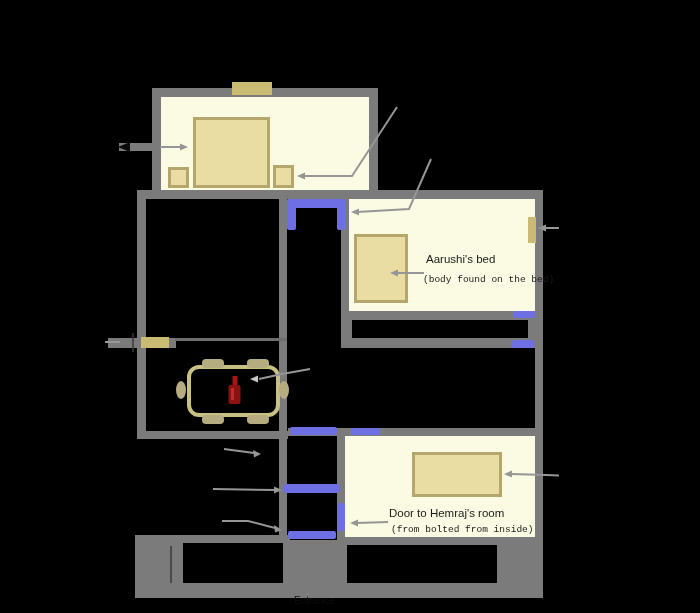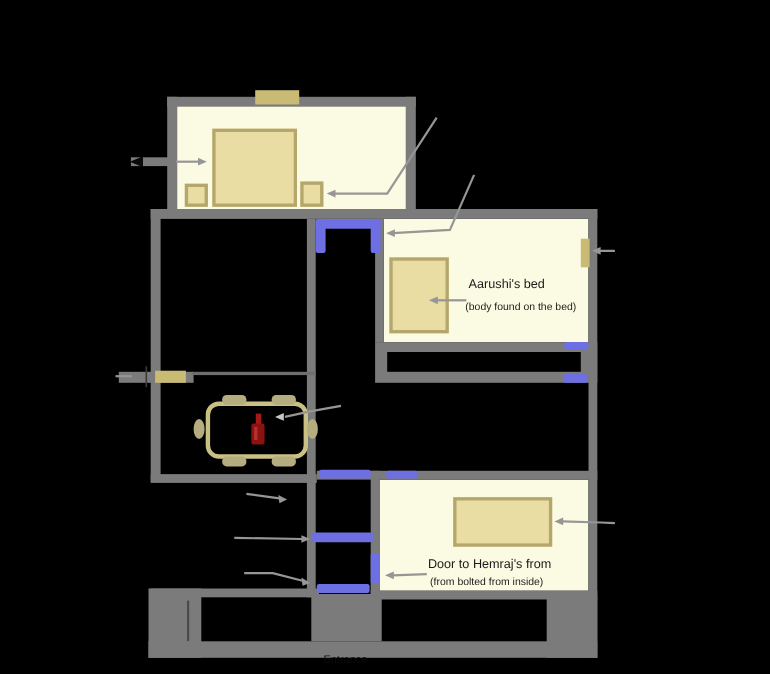--- a/index.html
+++ b/index.html
@@ -9,21 +9,21 @@
   }
   .abs{position:absolute;}
   .wall{position:absolute;background:#7b7b7b;}
   .wall-thin{position:absolute;background:#6e6e6e;}
   .room{position:absolute;background:#FBFBE3;}
   .door-blue{position:absolute;background:#6F6FE4;border-radius:2px;}
   .wood{position:absolute;background:#C9BA74;}
   .furn{position:absolute;background:#E9DDA3;border:3px solid #B5A76B;box-sizing:border-box;}
   .lbl{position:absolute;color:#1a1a1a;white-space:nowrap;}
   .lbl-main{font-size:11.5px;}
-  .lbl-sub{font-size:9.5px;}
+  .lbl-sub{font-size:9.5px;font-family:Liberation Mono, monospace;}
   .lbl-entrance{font-size:10px;color:#0d0d0d;}
   svg{position:absolute;left:0;top:0;}
 </style>
 </head>
 <body>
 
 <div id="scene">
 
   <div class="room" style="left:161px;top:96px;width:208px;height:95px;"></div>
   <div class="room" style="left:349px;top:199px;width:186px;height:112px;"></div>
@@ -119,17 +119,17 @@
       <polygon points="282,490 274,486.5 274,493.5"></polygon>
       <polygon points="282,530 274,525 275,532.5"></polygon>
       <polygon points="504,474 512,470.5 512,477.5"></polygon>
       <polygon points="350,523 358,519.5 358,526.5"></polygon>
       <polygon points="118,147 130,142 130,152" fill="#0a0a0a"></polygon>
     </g>
   </svg>
 
   <div class="lbl lbl-main" style="left:426px;top:253px;">Aarushi's bed</div>
   <div class="lbl lbl-sub" style="left:423px;top:274px;">(body found on the bed)</div>
-  <div class="lbl lbl-main" style="left:389px;top:507px;">Door to Hemraj's from</div>
+  <div class="lbl lbl-main" style="left:389px;top:507px;">Door to Hemraj's room</div>
   <div class="lbl lbl-sub" style="left:391px;top:524px;">(from bolted from inside)</div>
   <div class="lbl lbl-entrance" style="left:285px;top:579px;width:58px;text-align:center;margin-top:16px;">Entrance</div>
 
 </div>
 
 </body></html>

